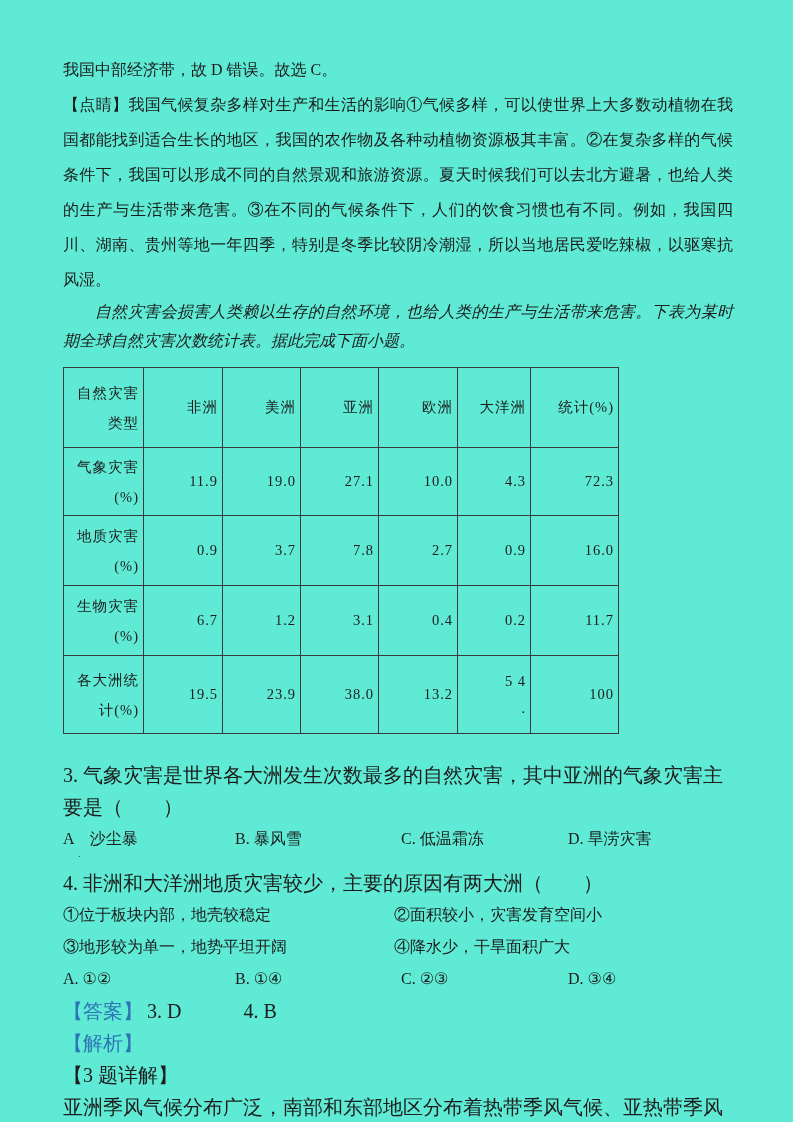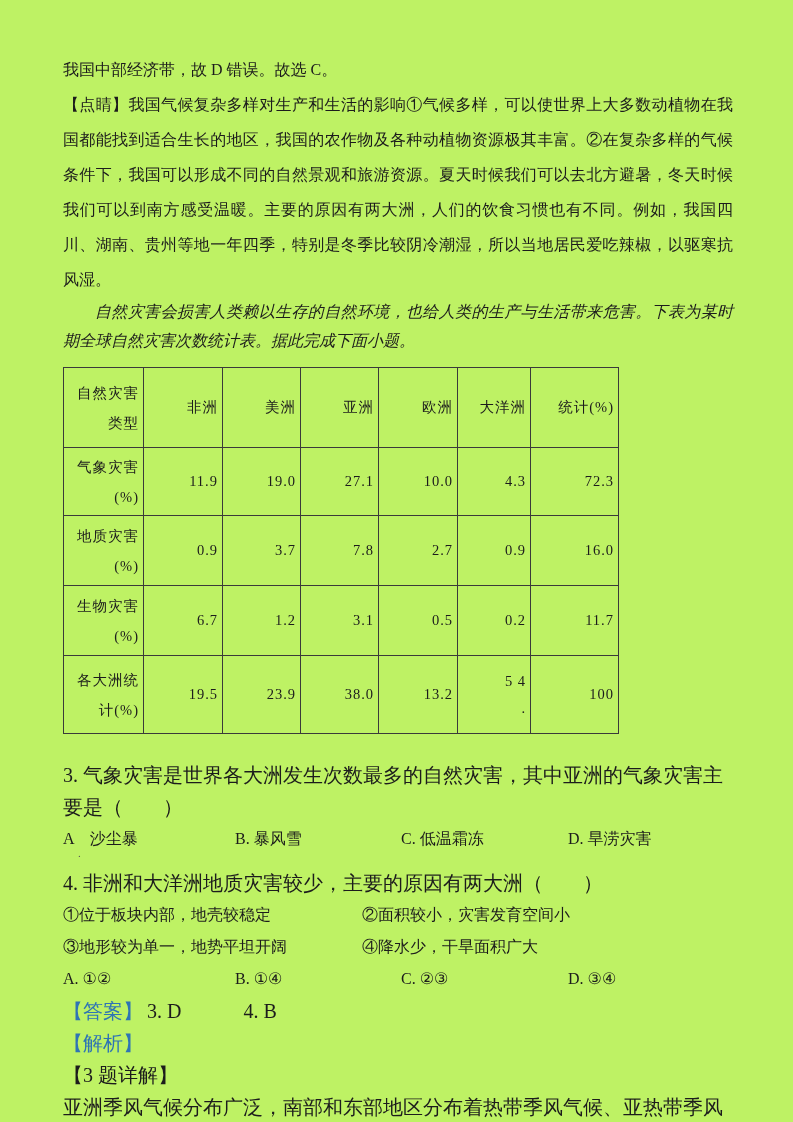--- a/index.html
+++ b/index.html
@@ -1,19 +1,19 @@
 <!DOCTYPE html>
 <html><head>
 <meta charset="utf-8">
 <style>
   html,body { margin:0; padding:0; background:#ffffff; }
   .page {
     position:relative;
     width:793px; height:1122px;
-    background:#bef264;
+    background:#5eead4;
     font-family:"Liberation Serif","DejaVu Serif",serif;
     color:#1c1c1c;
     overflow:hidden;
   }
   .content { position:absolute; left:63px; top:52px; width:670px; }
 
   p { margin:0; }
   .t-line { font-size:16px; line-height:35px; text-align:justify; }
   .no-just { text-align:left; }
   .stimulus {
@@ -64,35 +64,35 @@
   .artifact-dot {
     position:absolute;
     left:15px; top:25px;
     font-size:11px; line-height:10px;
     color:#555;
   }
   .q4 { margin-top:12px; }
   .stmt-row {
     display:grid;
     grid-template-columns:299px auto;
-    font-size:16px; line-height:32px;
+    font-size:16px; line-height:32px;gap:32px;
   }
   .ans-gap { margin-left:62px; }
   .lbl-gap { margin-left:4px; }
   .blue { }
 </style>
 </head>
 <body>
 
 <div class="page">
   <div class="content">
 
     <p class="t-line no-just">我国中部经济带，故 D 错误。故选 C。</p>
 
-    <p class="t-line">【点睛】我国气候复杂多样对生产和生活的影响①气候多样，可以使世界上大多数动植物在我国都能找到适合生长的地区，我国的农作物及各种动植物资源极其丰富。②在复杂多样的气候条件下，我国可以形成不同的自然景观和旅游资源。夏天时候我们可以去北方避暑，冬天时候我们可以到南方感受温暖。主要的原因有两大洲，人们的饮食习惯也有不同。例如，我国四川、湖南、贵州等地一年四季，特别是冬季比较阴冷潮湿，所以当地居民爱吃辣椒，以驱寒抗风湿。</p>
+    <p class="t-line">【点睛】我国气候复杂多样对生产和生活的影响①气候多样，可以使世界上大多数动植物在我国都能找到适合生长的地区，我国的农作物及各种动植物资源极其丰富。②在复杂多样的气候条件下，我国可以形成不同的自然景观和旅游资源。夏天时候我们可以去北方避暑，也给人类的生产与生活带来危害。③在不同的气候条件下，人们的饮食习惯也有不同。例如，我国四川、湖南、贵州等地一年四季，特别是冬季比较阴冷潮湿，所以当地居民爱吃辣椒，以驱寒抗风湿。</p>
 
     <p class="stimulus">自然灾害会损害人类赖以生存的自然环境，也给人类的生产与生活带来危害。下表为某时期全球自然灾害次数统计表。据此完成下面小题。</p>
 
     <table class="stats">
       <colgroup>
         <col class="c0">
           <col class="c1">
           <col class="c2">
           <col class="c3">
           <col class="c4">
@@ -129,21 +129,21 @@
         <td>2.7</td>
         <td>0.9</td>
         <td>16.0</td>
       </tr>
       <tr class="r2">
         <td class="lab">生物灾害
 (%)</td>
         <td>6.7</td>
         <td>1.2</td>
         <td>3.1</td>
-        <td>0.5</td>
+        <td>0.4</td>
         <td>0.2</td>
         <td>11.7</td>
       </tr>
       <tr class="r3">
         <td class="lab">各大洲统
 计(%)</td>
         <td>19.5</td>
         <td>23.9</td>
         <td>38.0</td>
         <td>13.2</td>

